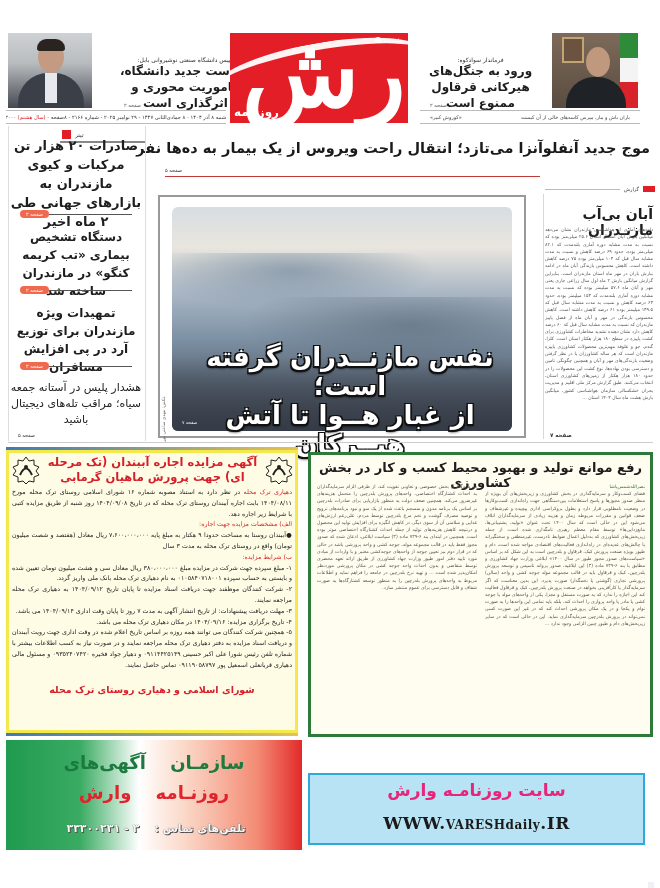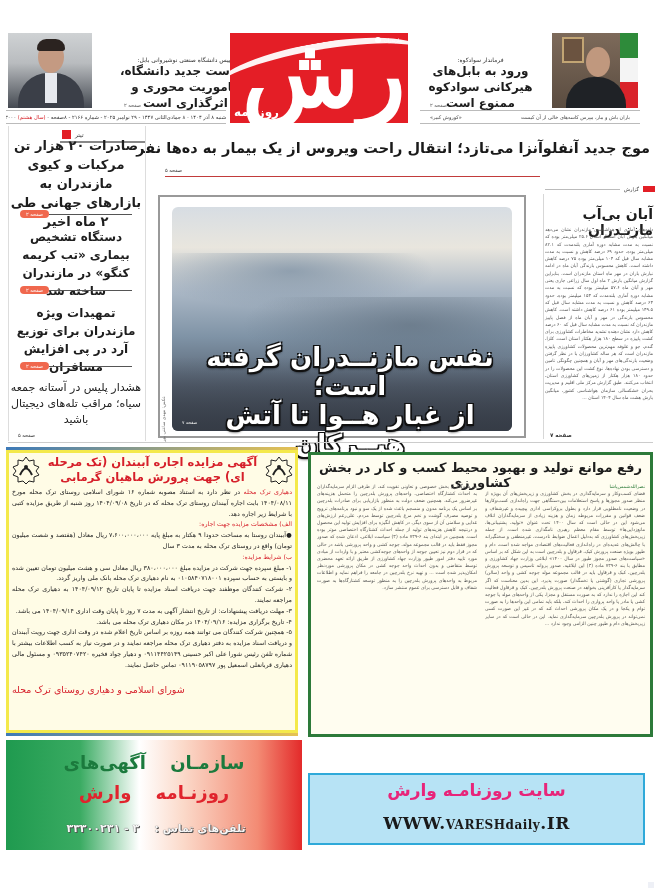--- a/index.html
+++ b/index.html
@@ -92,21 +92,21 @@
   .ad-auction { left: 6px; top: 450px; width: 292px; height: 283px; background: #fffce6; border: 3px solid #f4e94b; }
   .ad-auction-topbar { left: 6px; top: 447px; width: 292px; height: 3px; background: linear-gradient(90deg,#3d7ab8,#e6c253); }
   .ad-auction-botbar { left: 6px; top: 733px; width: 292px; height: 3px; background: linear-gradient(90deg,#3d7ab8,#e6c253); }
   .ad-emblem { width: 28px; height: 28px; }
   .ad-emblem.l { left: 12px; top: 456px; }
   .ad-emblem.r { left: 265px; top: 456px; }
   .ad-title { left: 45px; top: 455px; width: 215px; text-align: center; font-weight: bold; font-size: 11.5px; line-height: 15px; color: #d61f2a; }
   .ad-body { left: 12px; top: 487px; width: 280px; font-size: 6.3px; line-height: 10.8px; color: #222; text-align: justify; }
   .ad-body .red { color: #d61f2a; }
   .ad-body p { margin: 0; }
-  .ad-sign { left: 12px; top: 684px; width: 280px; text-align: left; font-weight: normal; font-size: 9.5px; color: #d61f2a; }
+  .ad-sign { left: 12px; top: 684px; width: 280px; text-align: center; font-weight: bold; font-size: 9.5px; color: #d61f2a; }
 
   
   .agri-box { left: 308px; top: 452px; width: 345px; height: 285px; border: 3px solid #2d7a3a; background: #fffdf0; }
   .agri-title { left: 312px; top: 460px; width: 337px; text-align: center; font-weight: bold; font-size: 13px; color: #1d1d1d; }
   .agri-col { top: 483px; width: 160px; font-size: 4.7px; line-height: 7.2px; color: #555; text-align: justify; height: 245px; overflow: hidden; }
   .agri-col.r { left: 485px; }
   .agri-col.l { left: 317px; }
   .agri-byline { color: #2d7a3a; }
 
   
@@ -143,21 +143,21 @@
   <div class="mark">وارش</div>
   <div class="word">روزنامه</div>
   <div class="tag">
     <span>مازندران</span>
     <span class="dot"></span>
   </div>
 </div>
 
 <div class="abs story-right">
   <div class="kicker">فرماندار سوادکوه:</div>
-  <div class="hl-med">ورود به بابل‌های هیرکانی سوادکوه ممنوع است</div>
+  <div class="hl-med">ورود به جنگل‌های هیرکانی قرقاول ممنوع است</div>
   <div class="pg-ref">صفحه ۲</div>
 </div>
 <div class="abs photo-right">
   <div class="portrait"></div>
     <div class="flag"></div>
     <div class="suit"></div>
     <div class="head"></div>
 </div>
 
 <div class="abs dateline">

